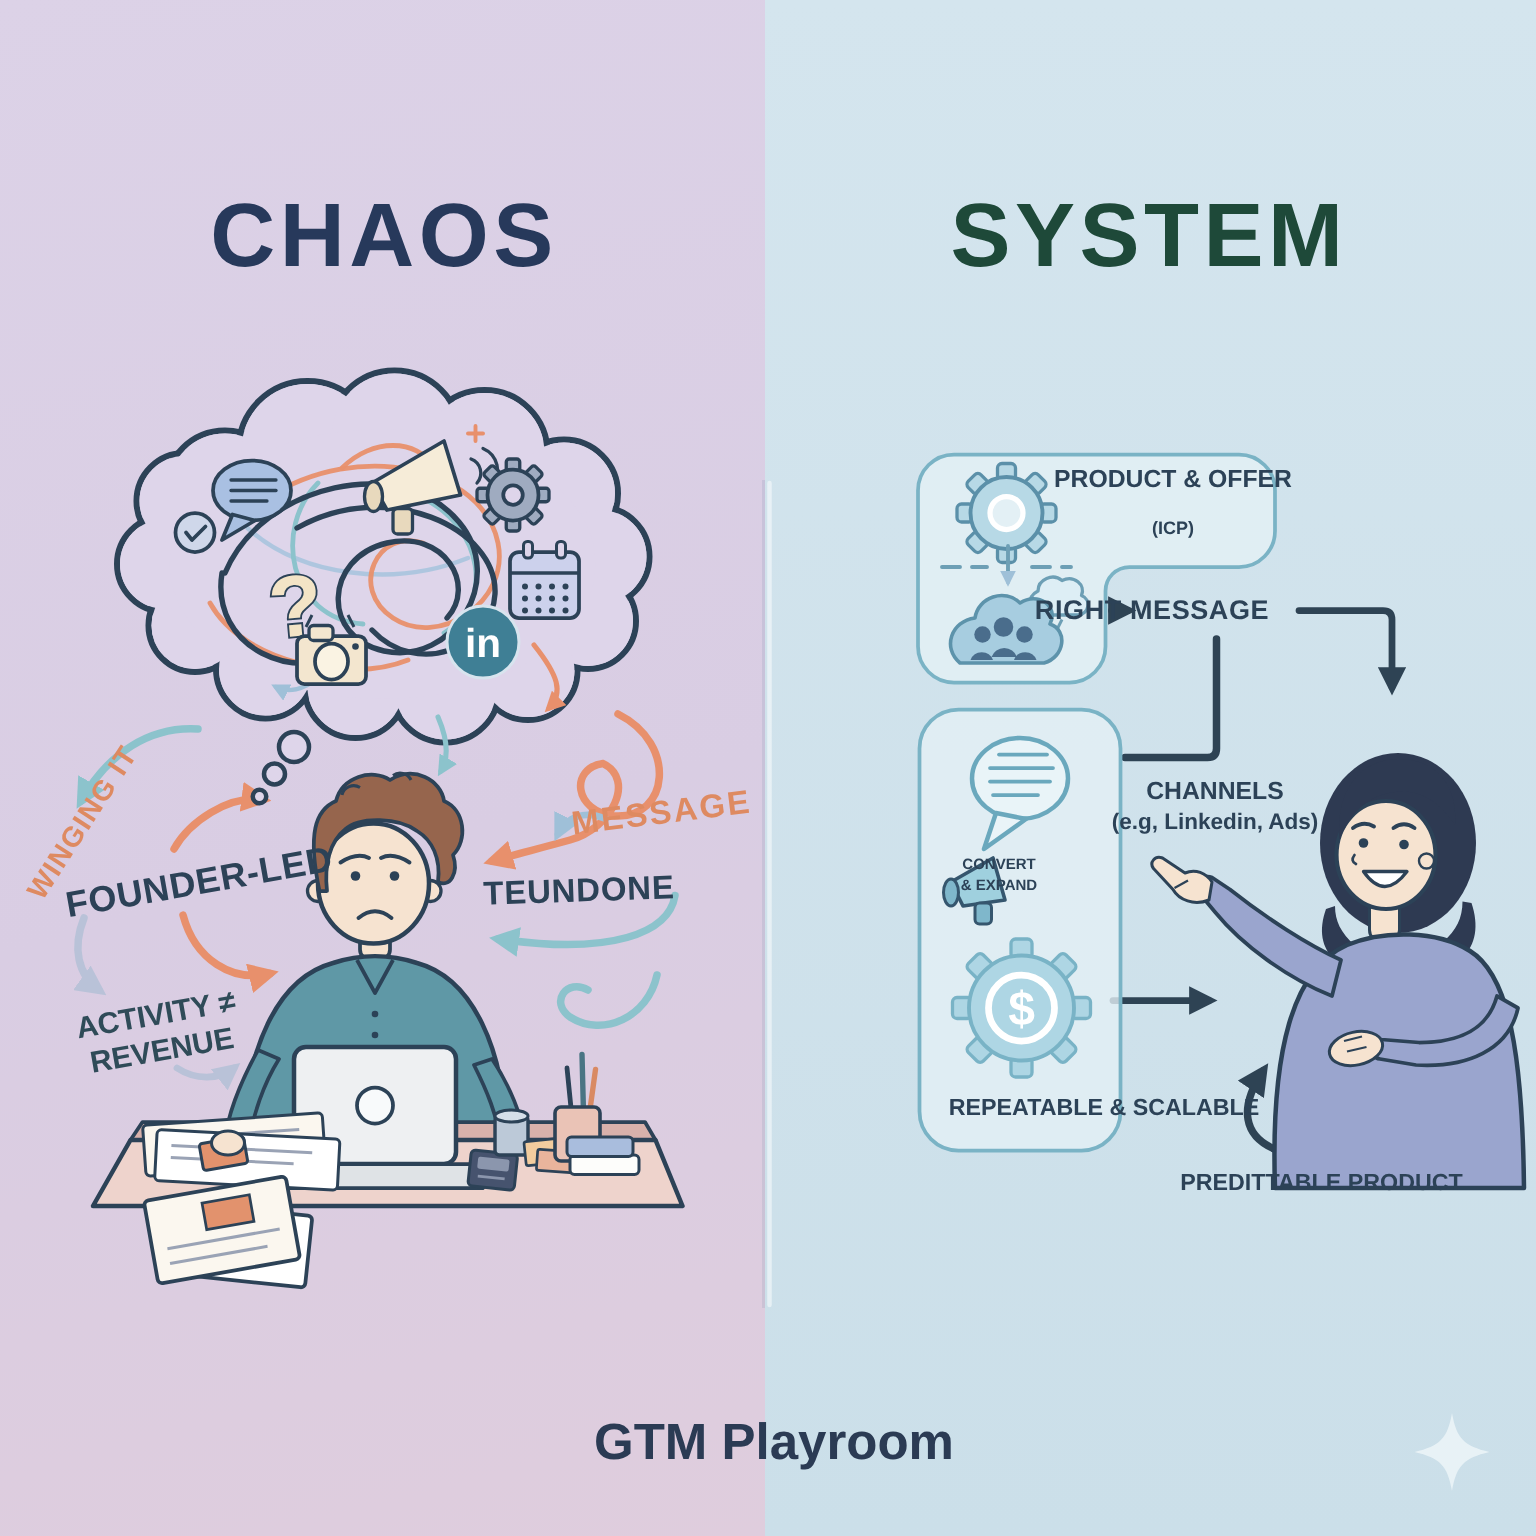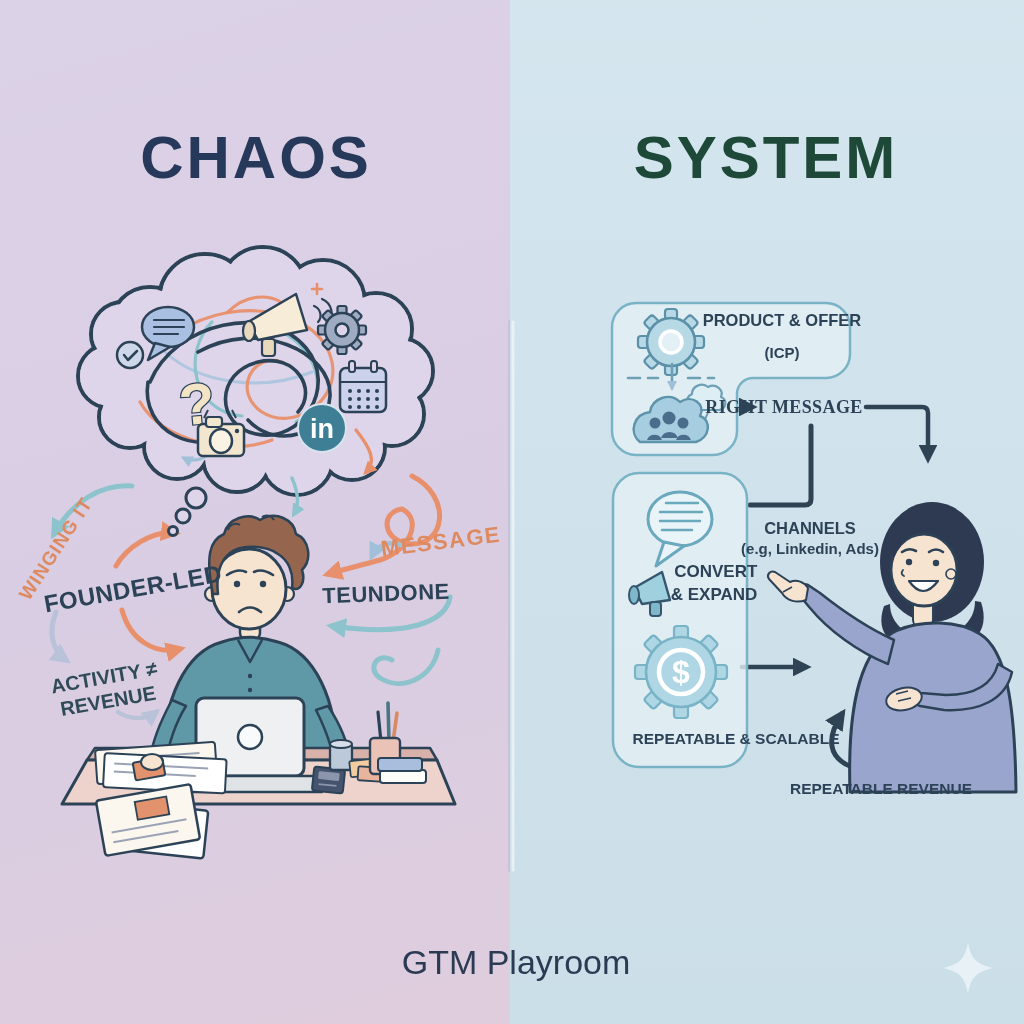--- a/index.html
+++ b/index.html
@@ -386,25 +386,25 @@
   <div class="label" style="left:56px;top:549px;transform:translate(-50%,-50%) rotate(-57deg);font-size:19px;color:#de8a61;letter-spacing:1px;">WINGING IT</div>
   <div class="label" style="left:133px;top:589px;transform:translate(-50%,-50%) rotate(-10deg);font-size:24px;letter-spacing:.5px;">FOUNDER-LED</div>
   <div class="label" style="left:441px;top:542px;transform:translate(-50%,-50%) rotate(-7deg);font-size:22px;color:#de8a61;letter-spacing:1.5px;">MESSAGE</div>
   <div class="label" style="left:386px;top:594px;transform:translate(-50%,-50%) rotate(-2deg);font-size:22px;letter-spacing:.5px;">TEUNDONE</div>
   <div class="label two-line" style="left:106px;top:689px;transform:translate(-50%,-50%) rotate(-10deg);font-size:20px;color:#2f4b58;position:absolute;">
     <div>ACTIVITY ≠</div>
     <div>REVENUE</div>
   </div>
 
   <div class="label ctr" style="left:782px;top:320px;font-size:16.5px;position:absolute;">PRODUCT &amp; OFFER</div>
-  <div class="label ctr" style="left:782px;top:352px;font-size:15px;position:absolute;">(ICP)</div>
-  <div class="label ctr" style="left:784px;top:407px;font-size:18px;font-weight:800;letter-spacing:.4px;position:absolute;font-family:Liberation Serif, serif;">RIGHT MESSAGE</div>
+  <div class="label ctr" style="left:782px;top:352px;font-size:12px;position:absolute;">(ICP)</div>
+  <div class="label ctr" style="left:768px;top:407px;font-size:18px;font-weight:800;letter-spacing:.4px;position:absolute;">RIGHT MESSAGE</div>
   <div class="label ctr" style="left:810px;top:528px;font-size:16.5px;position:absolute;text-align:right;">CHANNELS</div>
   <div class="label ctr" style="left:810px;top:548px;font-size:15px;font-weight:700;position:absolute;">(e.g, Linkedin, Ads)</div>
-  <div class="label two-line" style="left:714px;top:584px;transform:translate(-50%,-50%);font-size:17px;position:absolute;line-height:1.35;text-align:right;">
+  <div class="label two-line" style="left:666px;top:584px;transform:translate(-50%,-50%);font-size:10px;position:absolute;line-height:1.35;">
     <div>CONVERT</div>
     <div>&amp; EXPAND</div>
   </div>
   <div class="label ctr" style="left:736px;top:739px;font-size:15.5px;position:absolute;">REPEATABLE &amp; SCALABLE</div>
-  <div class="label ctr" style="left:881px;top:789px;font-size:15.5px;position:absolute;">REPEATABLE REVENUE</div>
-
-  <div class="label ctr" style="left:516px;top:962px;font-size:34px;font-weight:400;color:#2b3b54;position:absolute;">GTM Playroom</div>
+  <div class="label ctr" style="left:881px;top:789px;font-size:15.5px;position:absolute;">PREDITTABLE PRODUCT</div>
+
+  <div class="label ctr" style="left:516px;top:962px;font-size:34px;font-weight:700;color:#2b3b54;position:absolute;">GTM Playroom</div>
 </div>
 
 </body></html>

